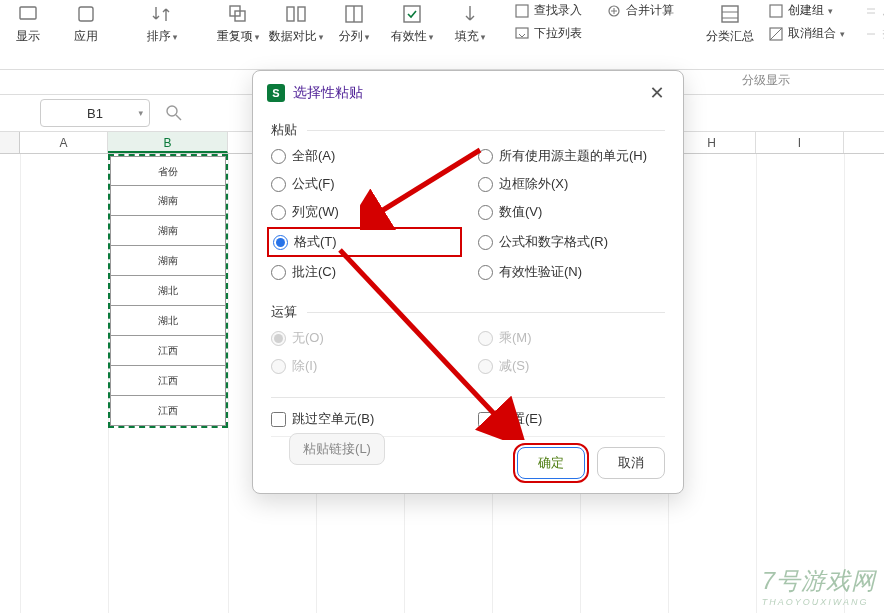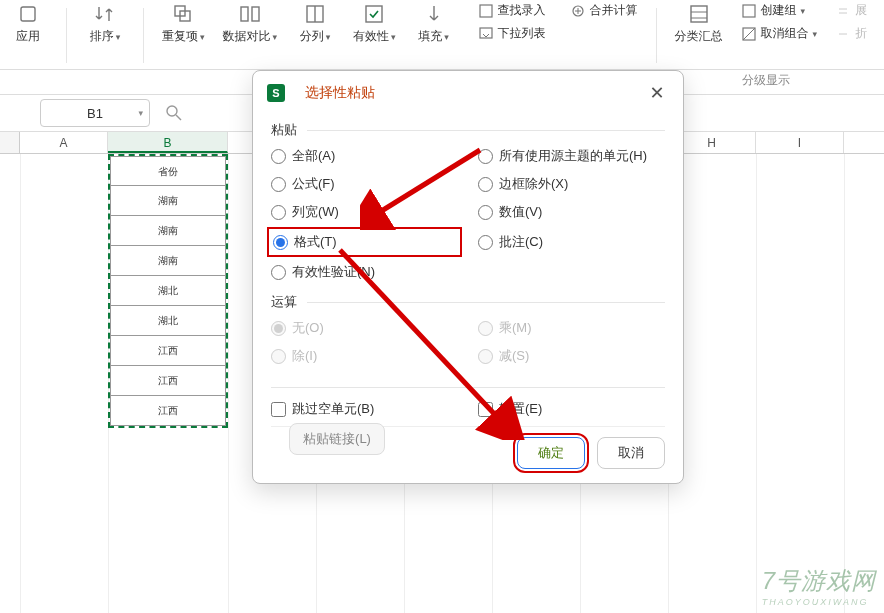--- a/index.html
+++ b/index.html
@@ -28,21 +28,21 @@
 .grid-body { position: relative; height: 460px; }
 .data-col { position: absolute; left: 108px; top: 0; width: 120px; border: 2px dashed #0a7a3b; }
 .cell { height: 30px; border: 1px solid #999; border-top: none; text-align: center; font-size: 10px; line-height: 30px; color: #333; background: #fff; }
 .cell.header { font-weight: 500; border-top: 1px solid #999; }
 .grid-lines { position: absolute; inset: 0; }
 .gl-v { position: absolute; top: 0; bottom: 0; width: 1px; background: #eee; }
 
 .dialog { position: absolute; left: 252px; top: 70px; width: 432px; background: #fff; border: 1px solid #bbb; border-radius: 8px; box-shadow: 0 8px 24px rgba(0,0,0,.15); z-index: 10; }
 .dialog-title { display: flex; align-items: center; padding: 10px 14px; gap: 8px; }
 .dialog-title .logo { width: 18px; height: 18px; background: #0a7a3b; border-radius: 3px; display: flex; align-items: center; justify-content: center; color: #fff; font-weight: bold; font-size: 11px; }
-.dialog-title .t { font-size: 14px; color: #c2410c; flex: 1; margin-left: 12px; }
+.dialog-title .t { font-size: 14px; color: #4c1d95; flex: 1; }
 .dialog-title .close { font-size: 18px; color: #555; width: 24px; height: 24px; display: flex; align-items: center; justify-content: center; cursor: pointer; }
 .dialog-body { padding: 0 18px 14px; }
 .section-label { font-size: 13px; color: #333; margin: 6px 0 8px; position: relative; }
 .section-label::after { content: ""; position: absolute; left: 36px; right: 0; top: 50%; height: 1px; background: #e5e5e5; }
 .radio-grid { display: grid; grid-template-columns: 1fr 1fr; gap: 10px 20px; margin-bottom: 12px; }
 .radio-item { display: flex; align-items: center; gap: 6px; font-size: 13px; color: #333; }
 .radio-item.disabled { color: #bbb; }
 .radio-item input[type=radio] { width: 15px; height: 15px; accent-color: #2873e8; }
 .radio-item input[type=checkbox] { width: 15px; height: 15px; }
 .selected-radio { outline: 2px solid #d40000; outline-offset: 2px; padding: 2px 46px 2px 2px; }
@@ -60,20 +60,30 @@
 .group-label-row { position: absolute; top: 72px; left: 0; right: 0; height: 20px; font-size: 12px; color: #888; pointer-events: none; }
 .group-label-row span { position: absolute; }
 </style>
 </head>
 <body>
 
 <div class="ribbon">
   <div class="ribbon-group">
     <div class="ribbon-icon">
         <svg width="20" height="20">
+          <rect x="2" y="3" width="16" height="12" rx="1" fill="none" stroke="#777" stroke-width="1.4"></rect>
+        </svg>
+      </div>
+    <div class="ribbon-label">
+        <span>显示</span>
+      </div>
+  </div>
+  <div class="ribbon-group">
+    <div class="ribbon-icon">
+        <svg width="20" height="20">
           <rect x="3" y="3" width="14" height="14" rx="2" fill="none" stroke="#777" stroke-width="1.4"></rect>
         </svg>
       </div>
     <div class="ribbon-label">
         <span>应用</span>
       </div>
   </div>
   <div class="ribbon-sep"></div>
   <div class="ribbon-group">
     <div class="ribbon-icon">
@@ -304,20 +314,24 @@
           <input type="radio" name="p" style="">
           <span>列宽(W)</span>
         </label>
       <label class="radio-item">
           <input type="radio" name="p" style="">
           <span>数值(V)</span>
         </label>
       <label class="radio-item selected-radio">
           <input type="radio" name="p" checked="" style="">
           <span>格式(T)</span>
+        </label>
+      <label class="radio-item">
+          <input type="radio" name="p" style="">
+          <span>公式和数字格式(R)</span>
         </label>
       <label class="radio-item">
           <input type="radio" name="p" style="">
           <span>批注(C)</span>
         </label>
       <label class="radio-item">
           <input type="radio" name="p" style="">
           <span>有效性验证(N)</span>
         </label>
       <div></div>

